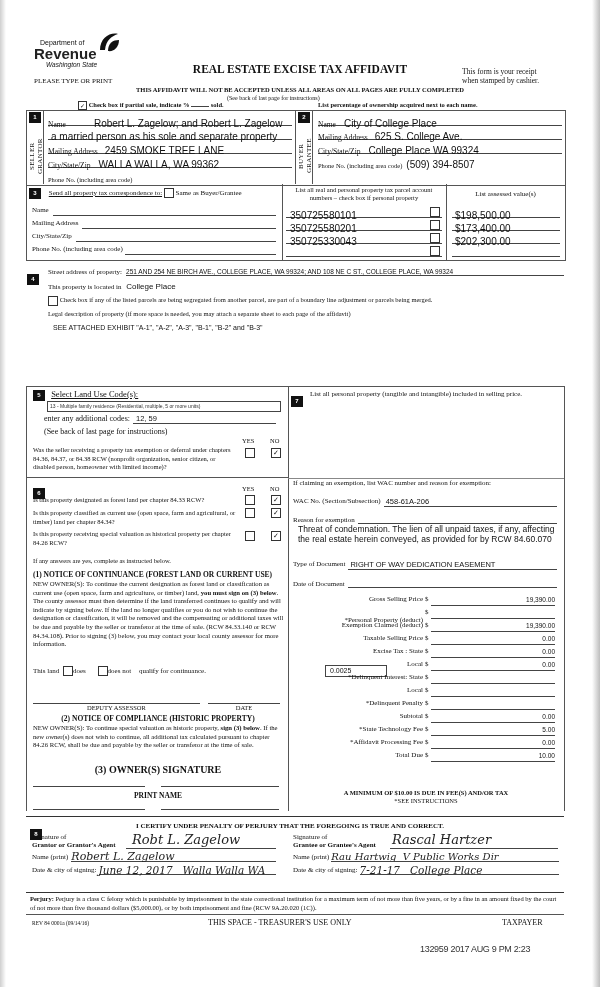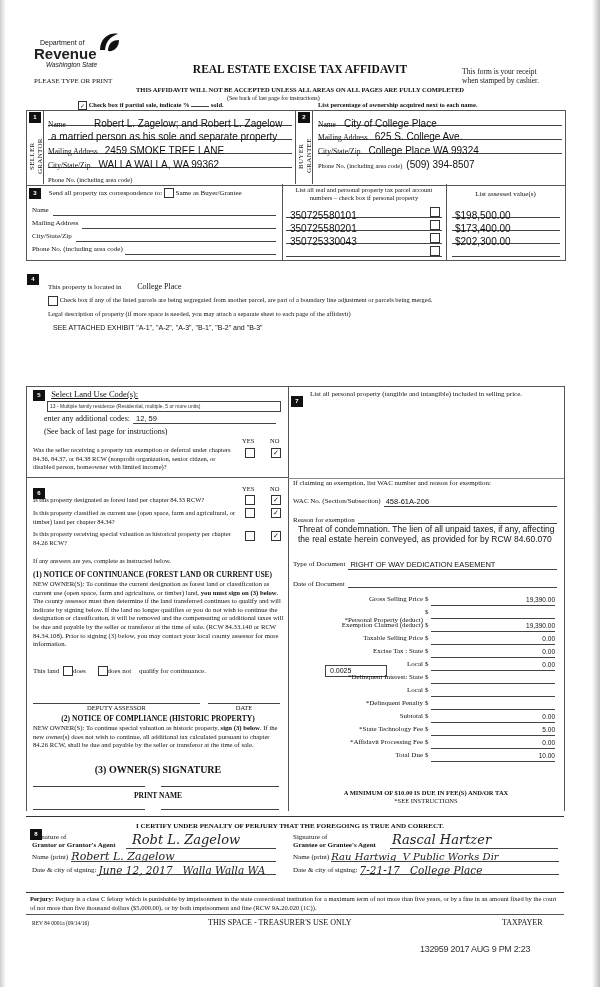--- a/index.html
+++ b/index.html
@@ -105,21 +105,21 @@
       <span class="val">(509) 394-8507</span>
     </div>
   </div>
 
   <div class="abs box" style="left:26px;top:184px;width:538px;height:76px;border-top:none;"></div>
   <div class="abs" style="left:282px;top:184px;width:1px;height:76px;background:#555;"></div>
   <div class="abs" style="left:446px;top:184px;width:1px;height:76px;background:#555;"></div>
 
   <div class="abs" style="left:29px;top:188px;font-size:7px;">
     <span class="num">3</span>
-    <span style="margin-left:6px;">Send all property tax correspondence to:</span>
+    <span style="margin-left:6px;text-decoration:underline;">Send all property tax correspondence to:</span>
     <span class="chk"></span>
     <span>Same as Buyer/Grantee</span>
   </div>
   <div class="abs" style="left:32px;top:206px;width:244px;font-size:7px;">
     <div style="height:13px;display:flex;">
         <span>Name</span>
         <span class="line" style="flex:1;margin-left:4px;margin-bottom:3px;"></span>
       </div>
     <div style="height:13px;display:flex;">
         <span>Mailing Address</span>
@@ -159,23 +159,27 @@
   <div class="abs" style="left:452px;top:205px;width:108px;">
     <div class="line" style="height:12px;"><span class="val" style="margin-left:3px;">$198,500.00</span></div>
     <div class="line" style="height:12px;"><span class="val" style="margin-left:3px;">$173,400.00</span></div>
     <div class="line" style="height:12px;"><span class="val" style="margin-left:3px;">$202,300.00</span></div>
     <div class="line" style="height:12px;"><span class="val" style="margin-left:3px;"></span></div>
   </div>
 
   <div class="abs" style="left:27px;top:267px;">
     <span class="num">4</span>
   </div>
+  <div class="abs" style="left:48px;top:268px;width:516px;display:flex;font-size:7px;">
+    <span>Street address of property:</span>
+    <span class="line sans" style="flex:1;margin-left:4px;font-size:6.5px;">251 AND 254 NE BIRCH AVE., COLLEGE PLACE, WA 99324; AND 108 NE C ST., COLLEGE PLACE, WA 99324</span>
+  </div>
   <div class="abs" style="left:48px;top:282px;font-size:7px;">
     <span>This property is located in</span>
-    <span class="sans" style="font-size:8px;margin-left:14px;font-family:Liberation Serif, serif;">College Place</span>
+    <span class="sans" style="font-size:8px;margin-left:3px;">College Place</span>
   </div>
   <div class="abs" style="left:48px;top:296px;font-size:6.5px;">
     <span class="chk"></span>
     <span>Check box if any of the listed parcels are being segregated from another parcel, are part of a boundary line adjustment or parcels being merged.</span>
   </div>
   <div class="abs" style="left:48px;top:310px;font-size:6.5px;">Legal description of property (if more space is needed, you may attach a separate sheet to each page of the affidavit)</div>
   <div class="abs sans" style="left:53px;top:324px;font-size:7px;">SEE ATTACHED EXHIBIT "A-1", "A-2", "A-3", "B-1", "B-2" and "B-3"</div>
 
   <div class="abs" style="left:26px;top:386px;width:538px;height:1px;background:#555;"></div>
   <div class="abs" style="left:288px;top:386px;width:1px;height:425px;background:#555;"></div>

